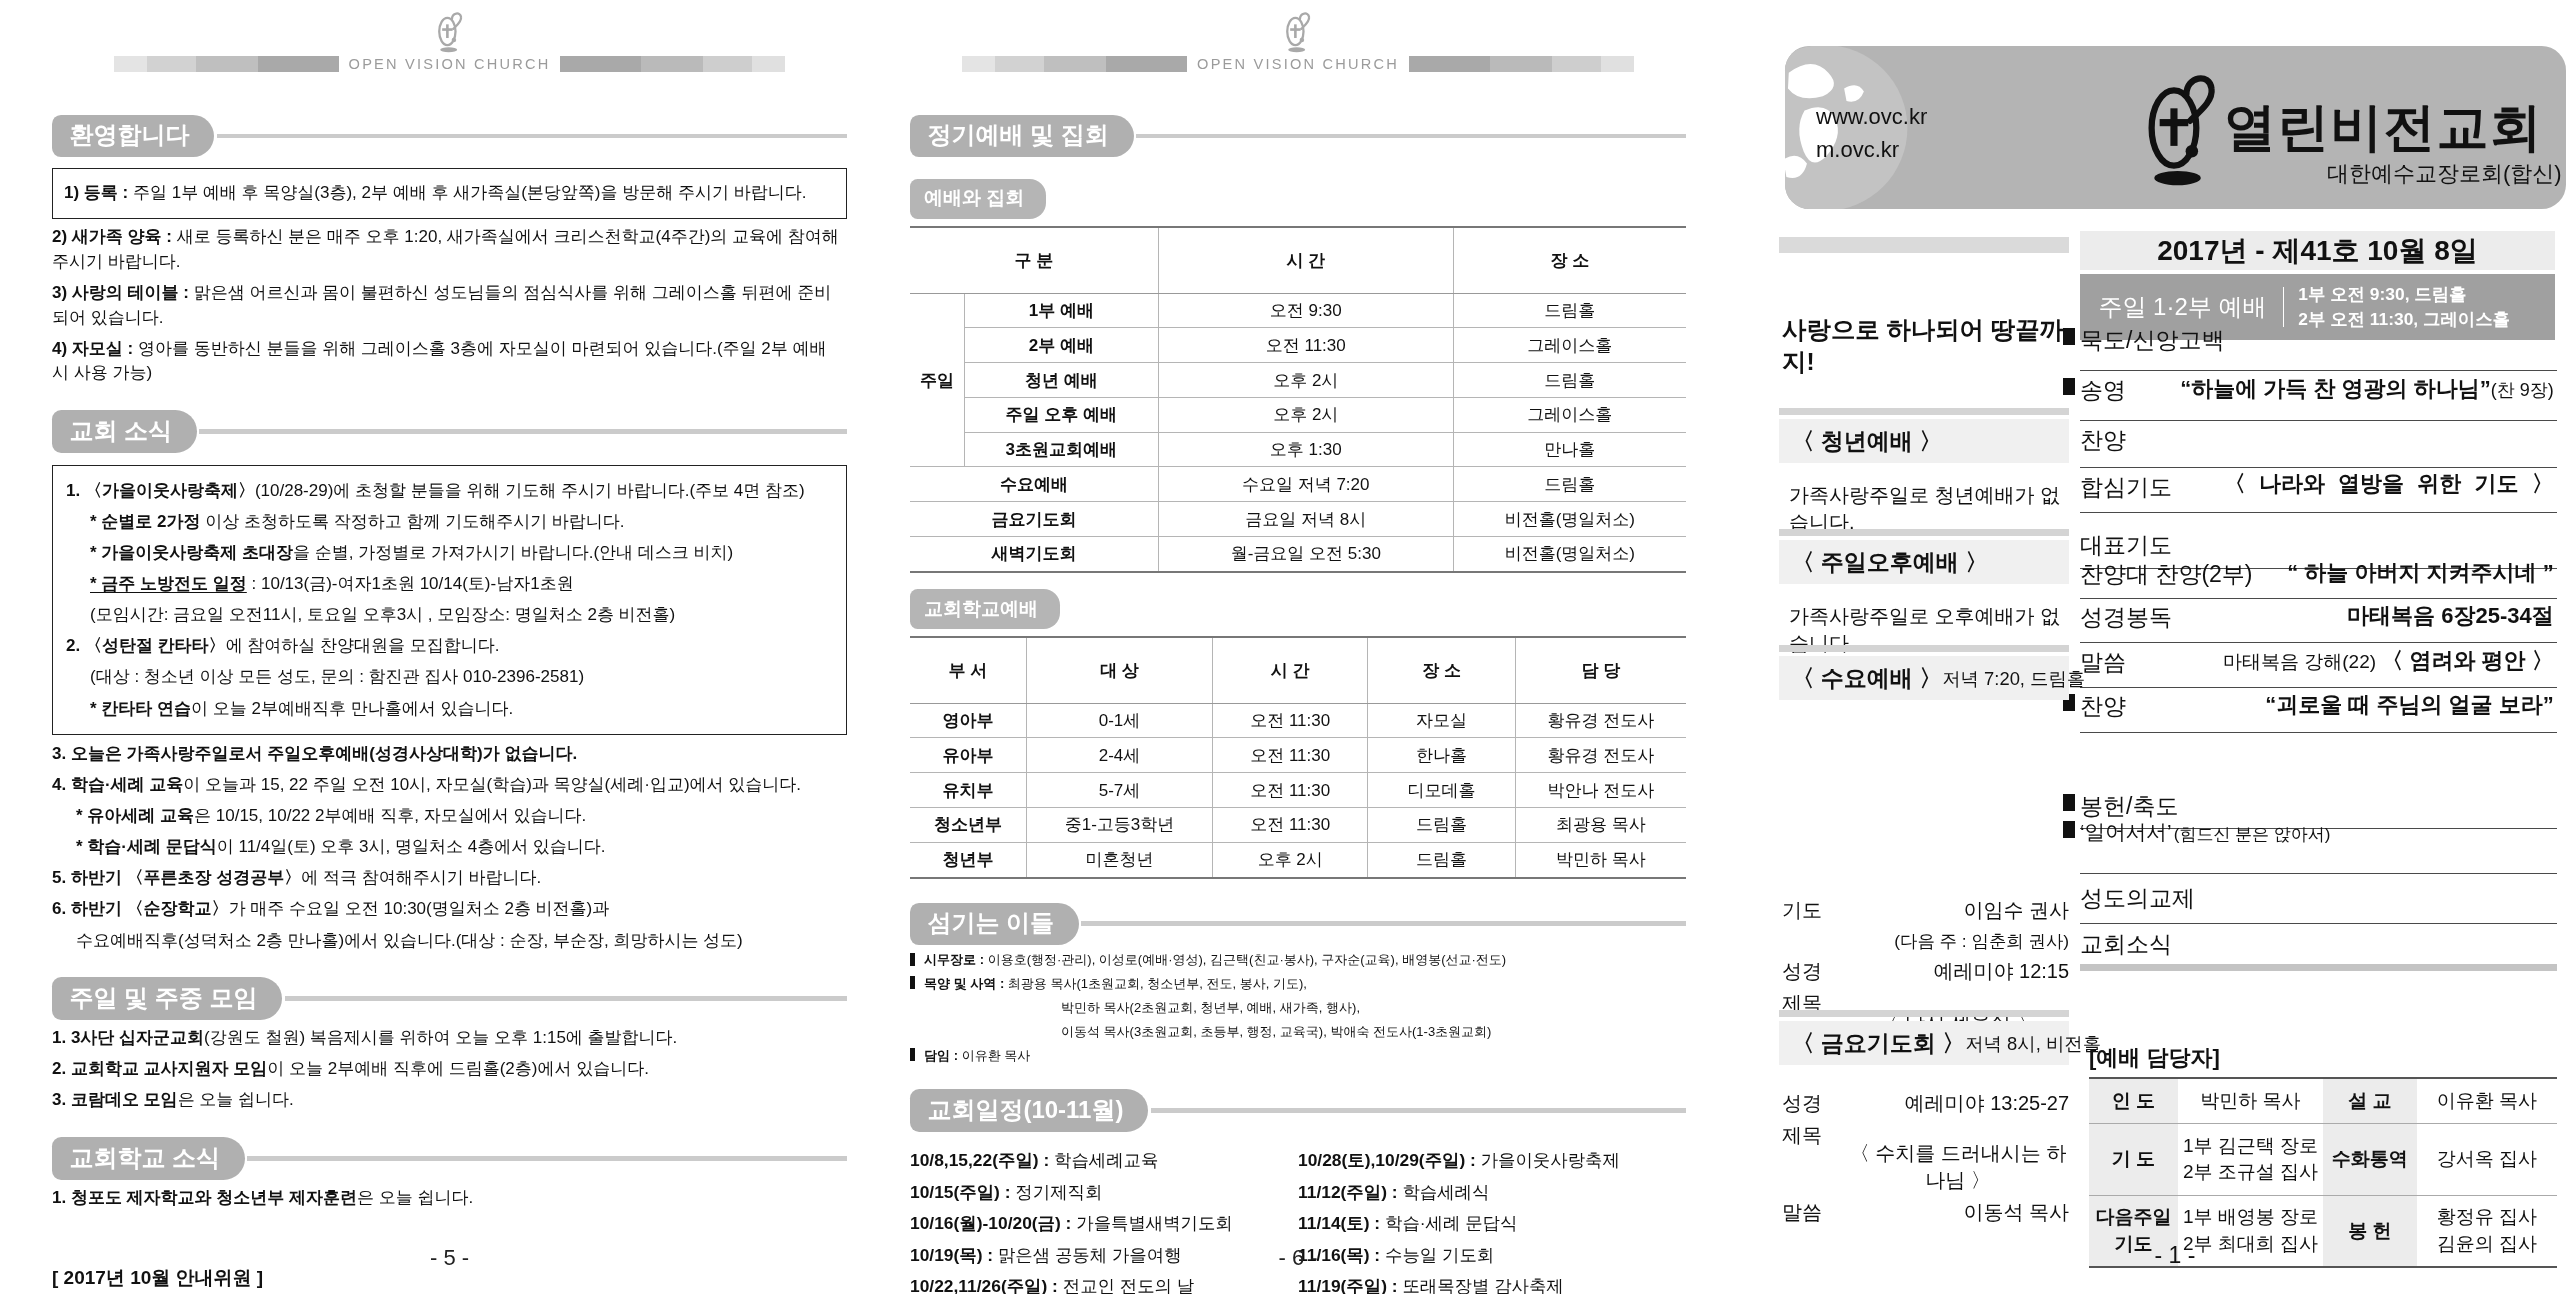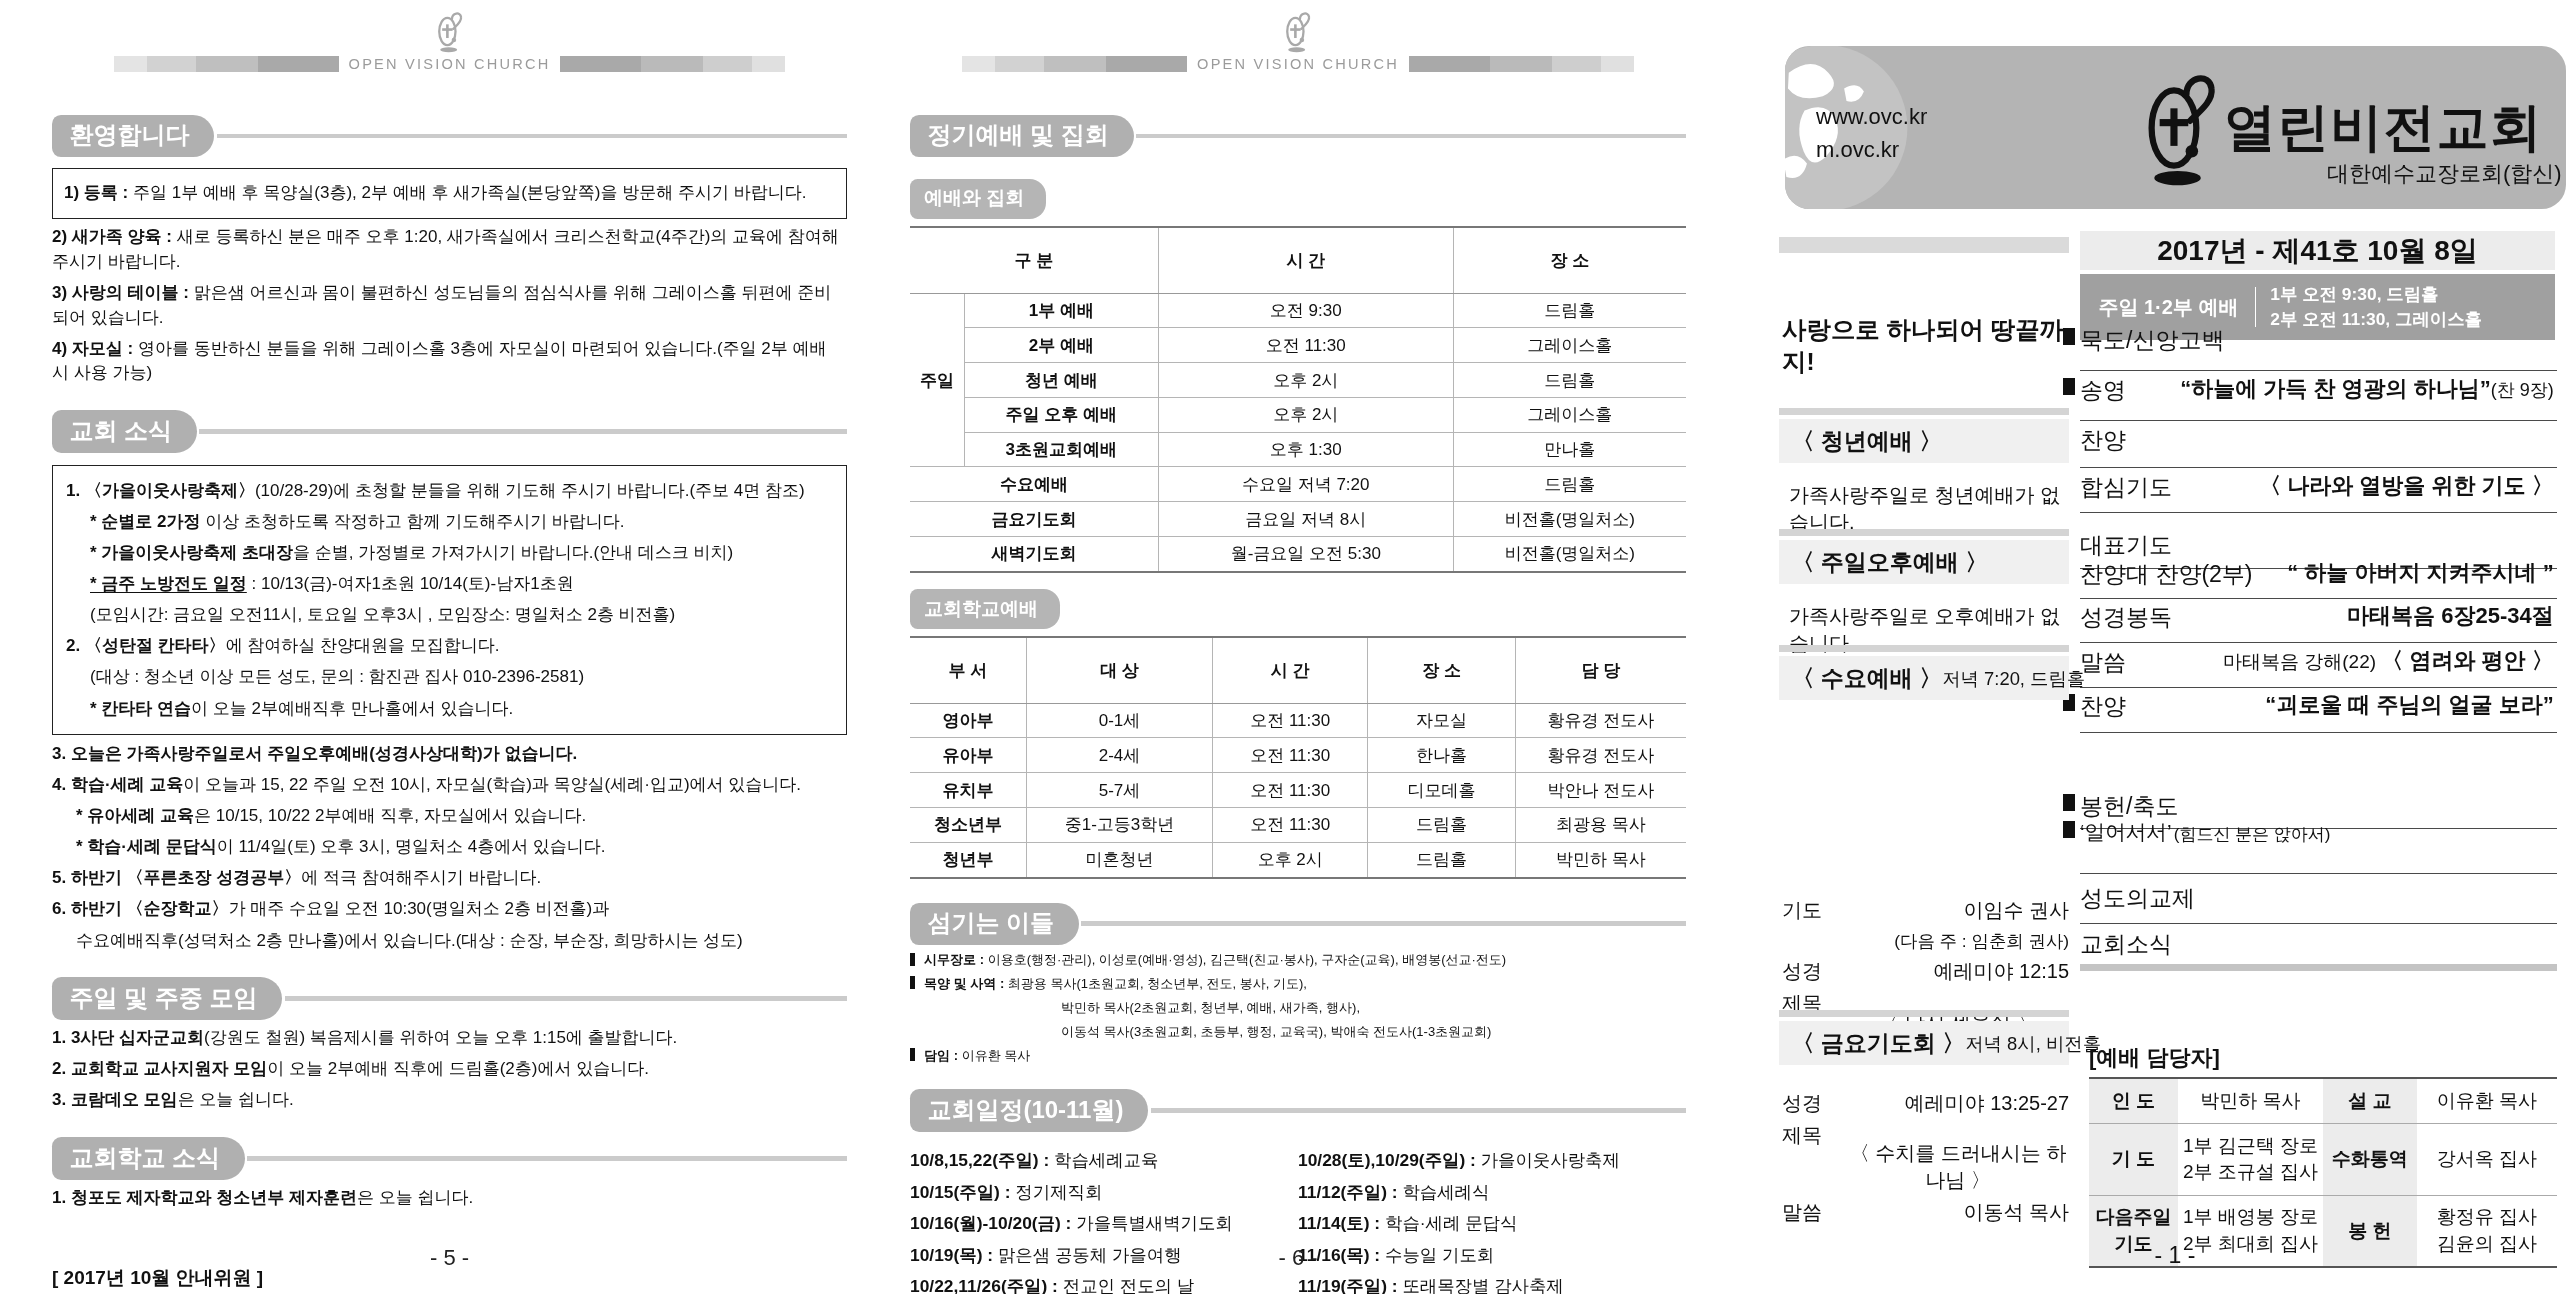--- a/index.html
+++ b/index.html
@@ -66,21 +66,21 @@
   .hbox .map{position:absolute;left:-16.3px;top:-5.4px;height:174px;}
   .urls{position:absolute;left:31px;top:54px;font-size:22px;line-height:1.5;color:#111;z-index:2;}
   .hlogo{position:absolute;left:355px;top:23px;height:118px;color:#111;}
   .hname{position:absolute;left:439px;top:47px;font-size:52px;font-weight:700;letter-spacing:1.1px;color:#111;}
   .hdenom{position:absolute;left:542px;top:113px;font-size:22px;color:#111;}
   .lstrip{position:absolute;left:5.4px;top:237px;width:290px;height:16.3px;background:#dadada;}
   .datebar{position:absolute;left:306px;top:231px;width:475px;height:39px;background:#ececec;
            display:flex;align-items:center;justify-content:center;font-size:28px;font-weight:700;}
   .wbar{position:absolute;left:306px;top:274px;width:475px;height:66px;background:#a0a0a0;
         display:flex;align-items:center;padding:0 0 0 18.4px;box-sizing:border-box;color:#fff;}
-  .wbar .t{font-size:20px;font-weight:700;white-space:nowrap;}
+  .wbar .t{font-size:24px;font-weight:400;white-space:nowrap;}
   .wbar .vl{width:1.6px;height:40px;background:#fff;margin:0 14px 0 16.3px;}
   .wbar .n{font-size:17.4px;font-weight:700;line-height:1.45;}
   .slogan{position:absolute;left:8.1px;top:314px;width:296px;font-size:24.4px;font-weight:700;}
 
   .sstrip{position:absolute;left:5.4px;width:290px;height:7px;background:#d4d4d4;}
   .sbox{position:absolute;left:5.4px;width:290px;height:44px;background:#f0f0f0;
         display:flex;align-items:center;justify-content:space-between;
         padding:0 12px;box-sizing:border-box;}
   .sbox .st{font-size:23px;font-weight:700;white-space:nowrap;}
   .sbox .stime{font-size:18.4px;white-space:nowrap;}
@@ -406,21 +406,21 @@
     </div>
     <div class="orow" style="top:375px;height:46px;">
       <span class="sq"></span>
       <span class="lb">송영</span>
       <span class="val"><span>“하늘에 가득 찬 영광의 하나님”</span><span class="post">(찬 9장)</span></span>
     </div>
     <div class="orow" style="top:425px;height:43px;">
       <span class="lb">찬양</span>
         <span class="val"></span>
     </div>
-    <div class="orow" style="top:472px;height:41px;">
+    <div class="orow" style="top:472px;height:41px;font-family:Liberation Mono, monospace;">
       <span class="lb">합심기도</span>
         <span class="val">〈 나라와 열방을 위한 기도 〉</span>
     </div>
     <div class="orow" style="top:530px;height:39px;">
       <span class="lb">대표기도</span>
         <span class="val"></span>
     </div>
     <div class="orow" style="top:559px;height:40px;">
       <span class="lb">찬양대 찬양(2부)</span>
         <span class="val">“ 하늘 아버지 지켜주시네 ”</span>

